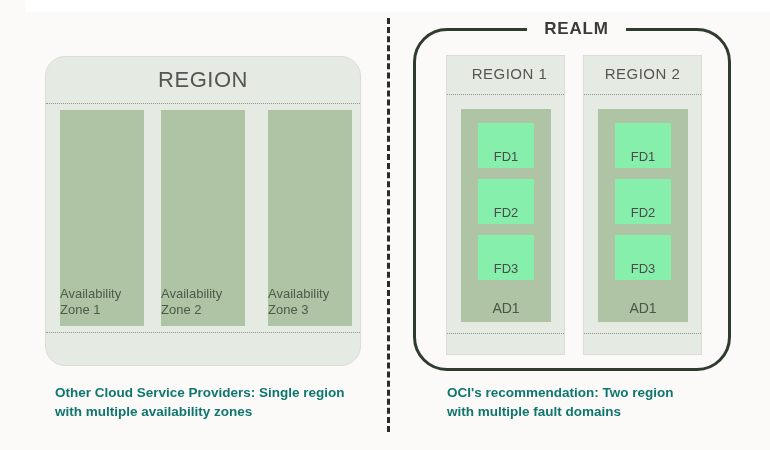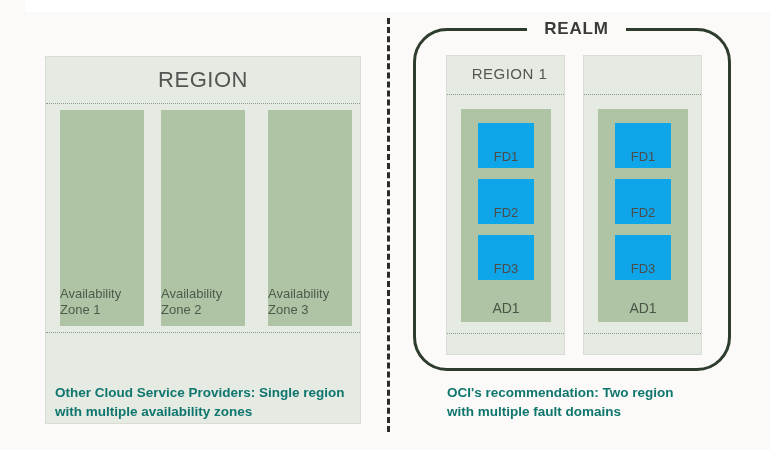--- a/index.html
+++ b/index.html
@@ -74,21 +74,21 @@
     bottom: 5px;
     text-align: center;
     color: #4a5548;
     font-size: 14px;
     line-height: 17px;
   }
 
   
   .fd-box {
     position: absolute;
-    background: #0ea5e9;
+    background: #86efac;
     box-sizing: border-box;
   }
   .fd-label {
     position: absolute;
     left: 0;
     right: 0;
     bottom: 3px;
     text-align: center;
     color: #4c4c4a;
     font-size: 13px;
@@ -144,21 +144,21 @@
     font-weight: 700;
   }
 </style>
 </head>
 <body>
 
 <div id="stage">
 
   <div class="top-white"></div>
 
-  <div class="panel" id="region-panel" style="left:45px; top:56px; width:316px; height:368px;">
+  <div class="panel" id="region-panel" style="left:45px; top:56px; width:316px; height:310px;border-radius:20px;">
 
     <div class="panel-title" id="region-title" style="top:10px; font-size:22px;">REGION</div>
 
     <div class="dotted-rule" style="left:0px; right:0px; top:46px;"></div>
 
     <div class="dotted-rule" style="left:0px; right:0px; top:275px;"></div>
 
     <div class="green-block" style="left:14px; top:53px; width:84px; height:216px;">
       <div class="az-label">
         <div>Availability</div>
@@ -215,20 +215,21 @@
       <div class="fd-box" style="left:17px; top:126px; width:56px; height:45px;">
         <div class="fd-label">FD3</div>
       </div>
 
       <div class="ad-label">AD1</div>
     </div>
   </div>
 
   <div class="panel" style="left:583px; top:55px; width:119px; height:300px;">
 
+    <div class="panel-title" style="top:9px; font-size:15px;">REGION 2</div>
 
     <div class="dotted-rule" style="left:0px; right:0px; top:38px;"></div>
 
     <div class="dotted-rule" style="left:0px; right:0px; top:277px;"></div>
 
     <div class="green-block" style="left:14px; top:53px; width:90px; height:213px;">
 
       <div class="fd-box" style="left:17px; top:14px; width:56px; height:45px;">
         <div class="fd-label">FD1</div>
       </div>

